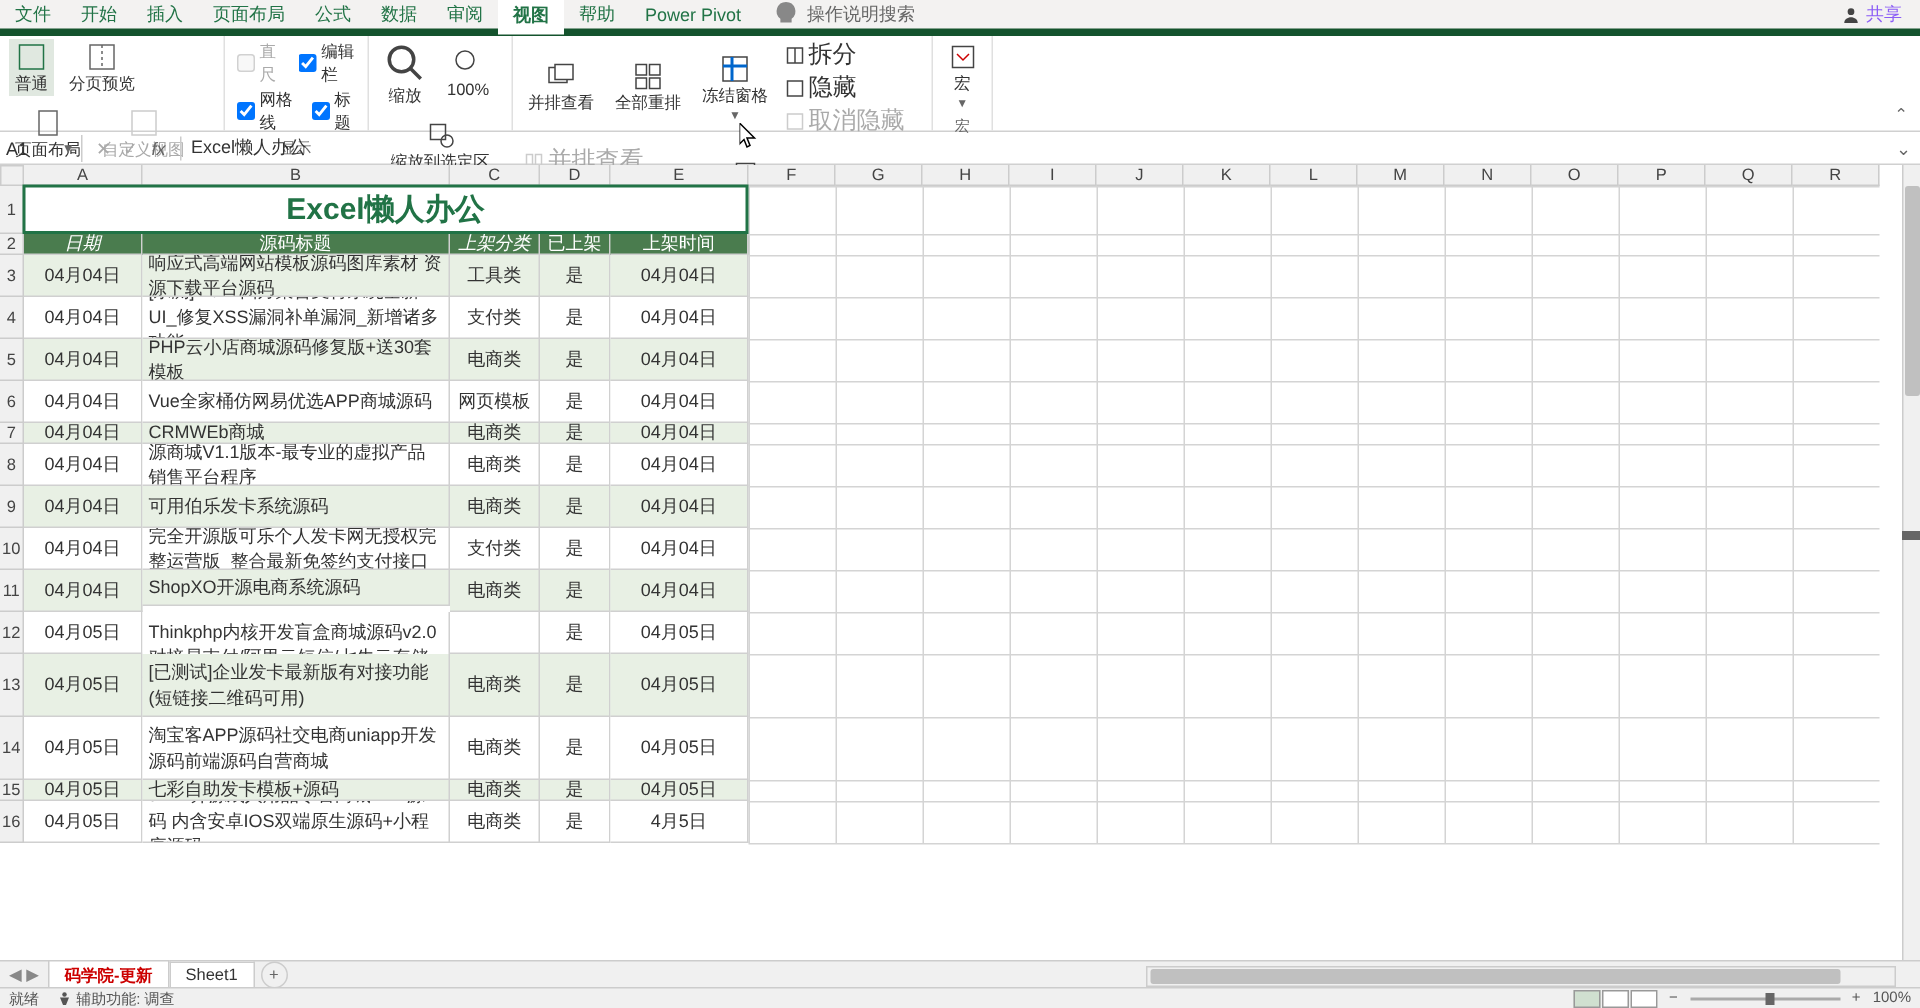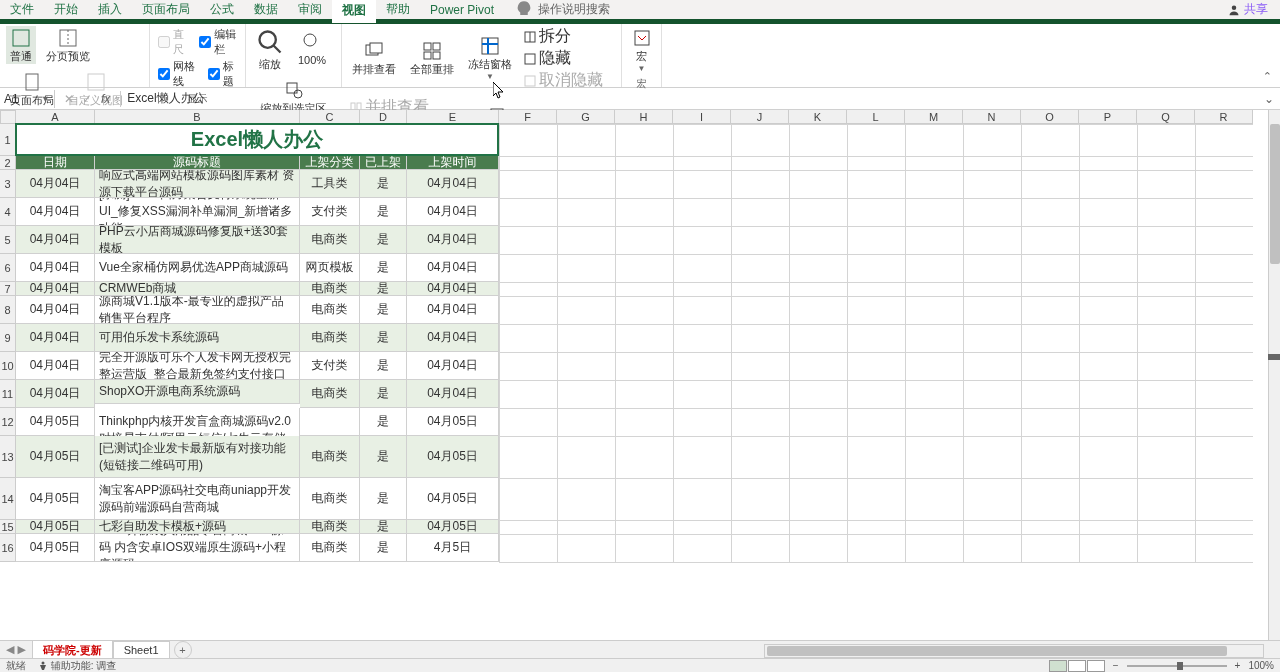--- a/index.html
+++ b/index.html
@@ -333,23 +333,23 @@
       <div class="row-h" style="height: 28px;">10</div>
       <div class="row-h" style="height: 28px;">11</div>
       <div class="row-h" style="height: 28px;">12</div>
       <div class="row-h" style="height: 42px;">13</div>
       <div class="row-h" style="height: 42px;">14</div>
       <div class="row-h" style="height: 14px;">15</div>
       <div class="row-h" style="height: 28px;">16</div>
     </div>
   <div class="cells" id="cells">
       <div class="cell title-cell" style="left: 0px; top: 0px; width: 483px; height: 32px;">Excel懒人办公</div>
-      <div class="cell header-cell" style="left: 0px; top: 32px; width: 79px; height: 14px;">日期</div>
+      <div class="cell header-cell" style="left: 0px; top: 32px; width: 79px; height: 14px; font-style: italic;">日期</div>
       <div class="cell header-cell" style="left: 79px; top: 32px; width: 205px; height: 14px;">源码标题</div>
-      <div class="cell header-cell" style="left: 284px; top: 32px; width: 60px; height: 14px;">上架分类</div>
+      <div class="cell header-cell" style="left: 284px; top: 32px; width: 60px; height: 14px; font-style: italic;">上架分类</div>
       <div class="cell header-cell" style="left: 344px; top: 32px; width: 47px; height: 14px;">已上架</div>
       <div class="cell header-cell" style="left: 391px; top: 32px; width: 92px; height: 14px;">上架时间</div>
       <div class="cell data-cell ctr alt" style="left: 0px; top: 46px; width: 79px; height: 28px;">04月04日</div>
       <div class="cell data-cell alt" style="left: 79px; top: 46px; width: 205px; height: 28px;">响应式高端网站模板源码图库素材 资源下载平台源码</div>
       <div class="cell data-cell ctr alt" style="left: 284px; top: 46px; width: 60px; height: 28px;">工具类</div>
       <div class="cell data-cell ctr alt" style="left: 344px; top: 46px; width: 47px; height: 28px;">是</div>
       <div class="cell data-cell ctr alt" style="left: 391px; top: 46px; width: 92px; height: 28px;">04月04日</div>
       <div class="cell data-cell ctr" style="left: 0px; top: 74px; width: 79px; height: 28px;">04月04日</div>
       <div class="cell data-cell" style="left: 79px; top: 74px; width: 205px; height: 28px;">[亲测] 2022四方聚合支付系统全新UI_修复XSS漏洞补单漏洞_新增诸多功能</div>
       <div class="cell data-cell ctr" style="left: 284px; top: 74px; width: 60px; height: 28px;">支付类</div>

